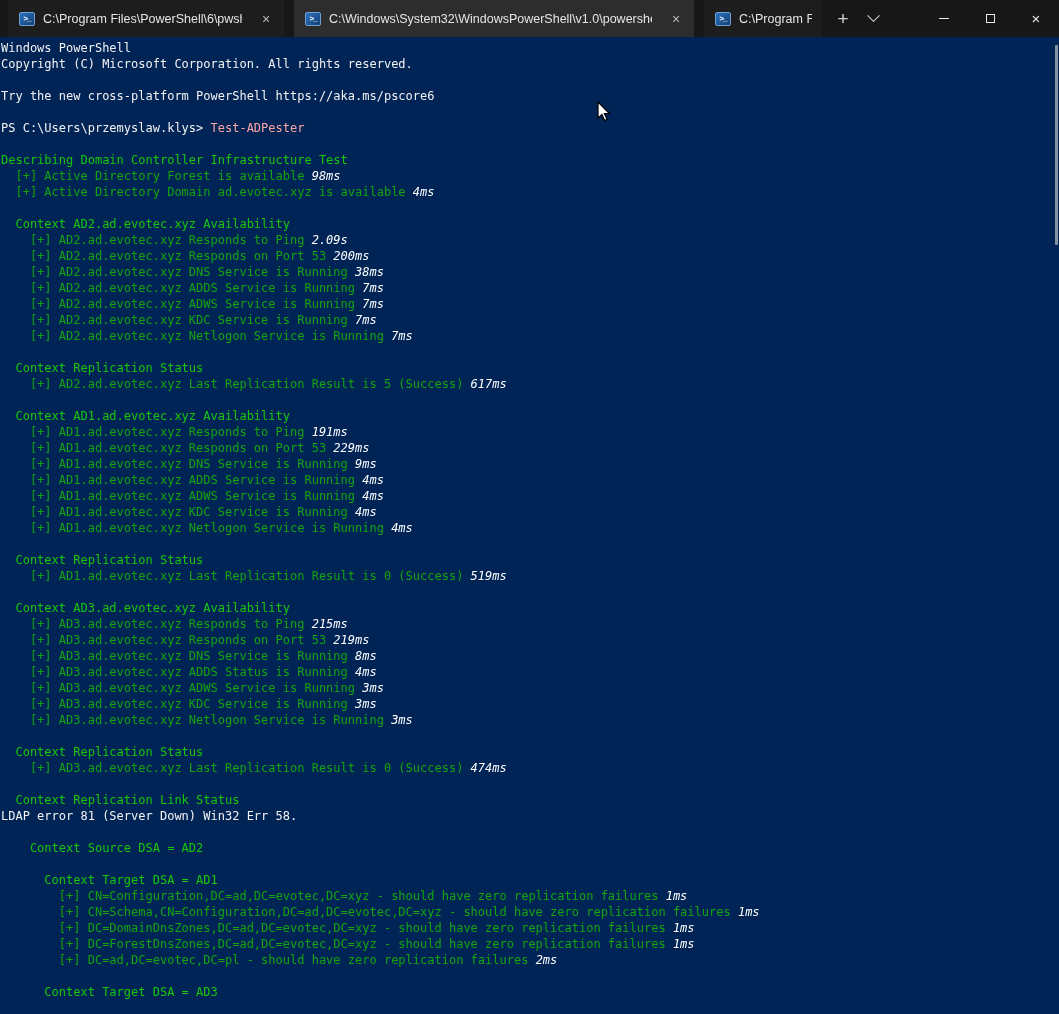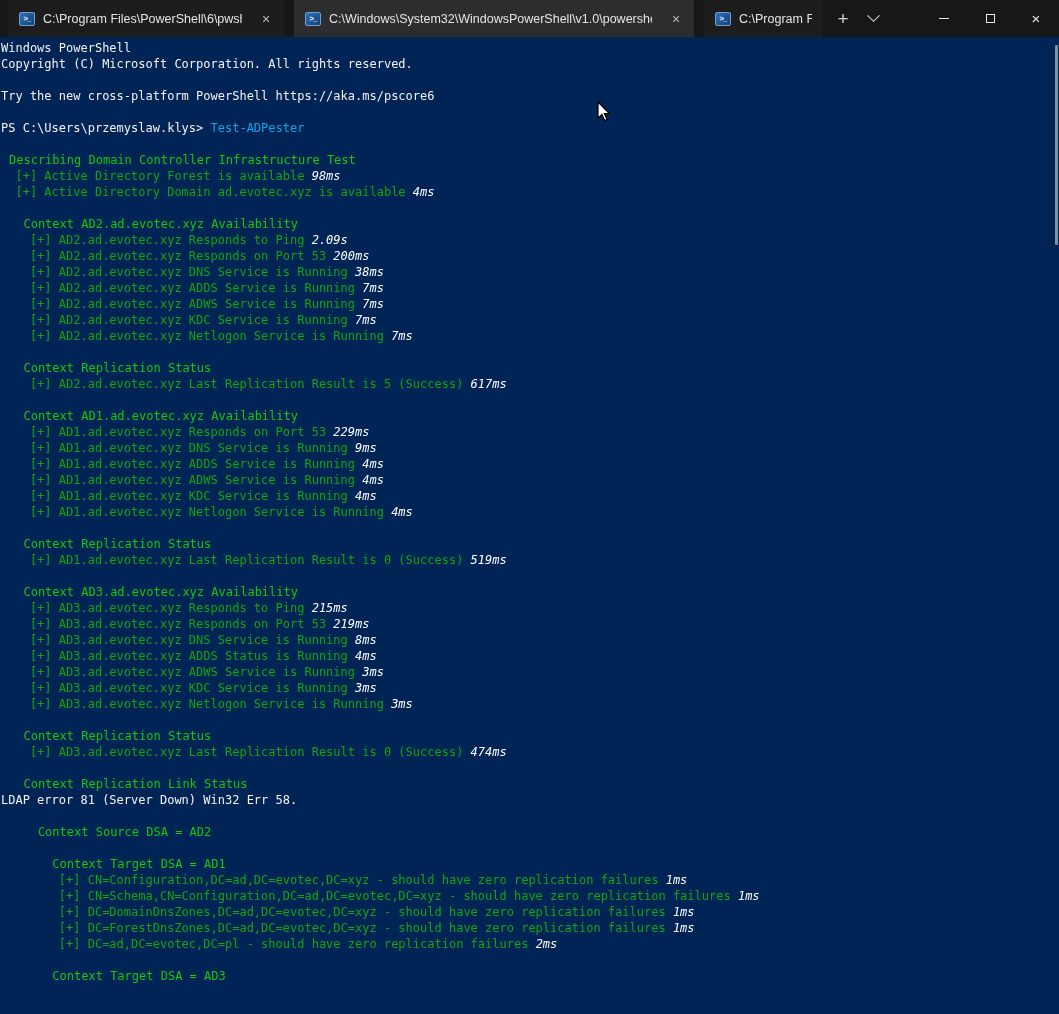--- a/index.html
+++ b/index.html
@@ -38,22 +38,22 @@
   .min-glyph { width:10px; height:1px; background:#e8e8e8; }
   .max-glyph { width:9px; height:9px; border:1px solid #e8e8e8; }
   .close-glyph { color:#e8e8e8; font-size:15px; line-height:15px; font-weight:300; }
 
   
   .terminal { position:absolute; top:37px; left:0; width:1059px; height:977px;
               background:#012456; overflow:hidden; padding:3px 0 0 1px; }
   .line { font-family:"DejaVu Sans Mono","Liberation Mono",monospace;
           font-size:12px; line-height:16px; height:16px; white-space:pre; }
   .seg-white    { color:#f2f2f2; }
-  .seg-yellow   { color:#0ea5e9; }
-  .seg-heading  { color:#16c60c;margin-left:8px; }
+  .seg-yellow   { color:#fca5a5; }
+  .seg-heading  { color:#16c60c; }
   .seg-pass     { color:#12a410;text-align:right; }
   .seg-duration { color:#ffffff;font-style:italic; }
 
   .scrollbar-thumb { position:absolute; top:45px; right:1px; width:3px; height:200px;
                      background:#86909c; border-radius:1px; }
 
   .mouse-cursor { position:absolute; left:597px; top:101px; width:15px; height:22px; z-index:50; }
 </style>
 </head>
 <body>
@@ -122,20 +122,21 @@
         <div class="line"><span class="seg-pass">    [+] AD2.ad.evotec.xyz DNS Service is Running </span><span class="seg-duration">38ms</span></div>
         <div class="line"><span class="seg-pass">    [+] AD2.ad.evotec.xyz ADDS Service is Running </span><span class="seg-duration">7ms</span></div>
         <div class="line"><span class="seg-pass">    [+] AD2.ad.evotec.xyz ADWS Service is Running </span><span class="seg-duration">7ms</span></div>
         <div class="line"><span class="seg-pass">    [+] AD2.ad.evotec.xyz KDC Service is Running </span><span class="seg-duration">7ms</span></div>
         <div class="line"><span class="seg-pass">    [+] AD2.ad.evotec.xyz Netlogon Service is Running </span><span class="seg-duration">7ms</span></div>
         <div class="line">&nbsp;</div>
         <div class="line"><span class="seg-heading">  Context Replication Status</span></div>
         <div class="line"><span class="seg-pass">    [+] AD2.ad.evotec.xyz Last Replication Result is 5 (Success) </span><span class="seg-duration">617ms</span></div>
         <div class="line">&nbsp;</div>
         <div class="line"><span class="seg-heading">  Context AD1.ad.evotec.xyz Availability</span></div>
+        <div class="line"><span class="seg-pass">    [+] AD1.ad.evotec.xyz Responds to Ping </span><span class="seg-duration">191ms</span></div>
         <div class="line"><span class="seg-pass">    [+] AD1.ad.evotec.xyz Responds on Port 53 </span><span class="seg-duration">229ms</span></div>
         <div class="line"><span class="seg-pass">    [+] AD1.ad.evotec.xyz DNS Service is Running </span><span class="seg-duration">9ms</span></div>
         <div class="line"><span class="seg-pass">    [+] AD1.ad.evotec.xyz ADDS Service is Running </span><span class="seg-duration">4ms</span></div>
         <div class="line"><span class="seg-pass">    [+] AD1.ad.evotec.xyz ADWS Service is Running </span><span class="seg-duration">4ms</span></div>
         <div class="line"><span class="seg-pass">    [+] AD1.ad.evotec.xyz KDC Service is Running </span><span class="seg-duration">4ms</span></div>
         <div class="line"><span class="seg-pass">    [+] AD1.ad.evotec.xyz Netlogon Service is Running </span><span class="seg-duration">4ms</span></div>
         <div class="line">&nbsp;</div>
         <div class="line"><span class="seg-heading">  Context Replication Status</span></div>
         <div class="line"><span class="seg-pass">    [+] AD1.ad.evotec.xyz Last Replication Result is 0 (Success) </span><span class="seg-duration">519ms</span></div>
         <div class="line">&nbsp;</div>

